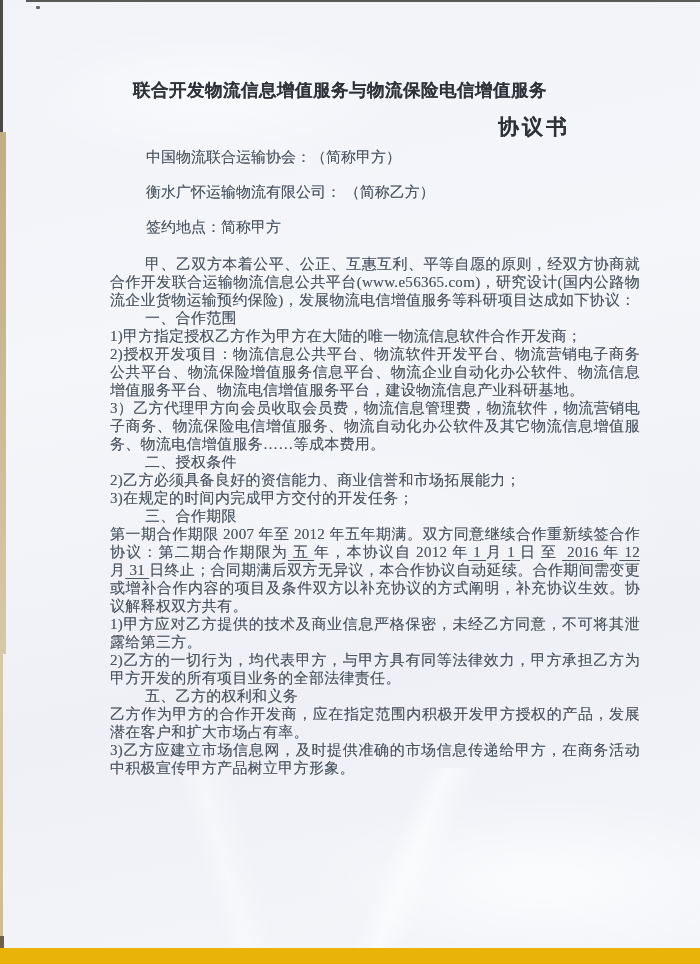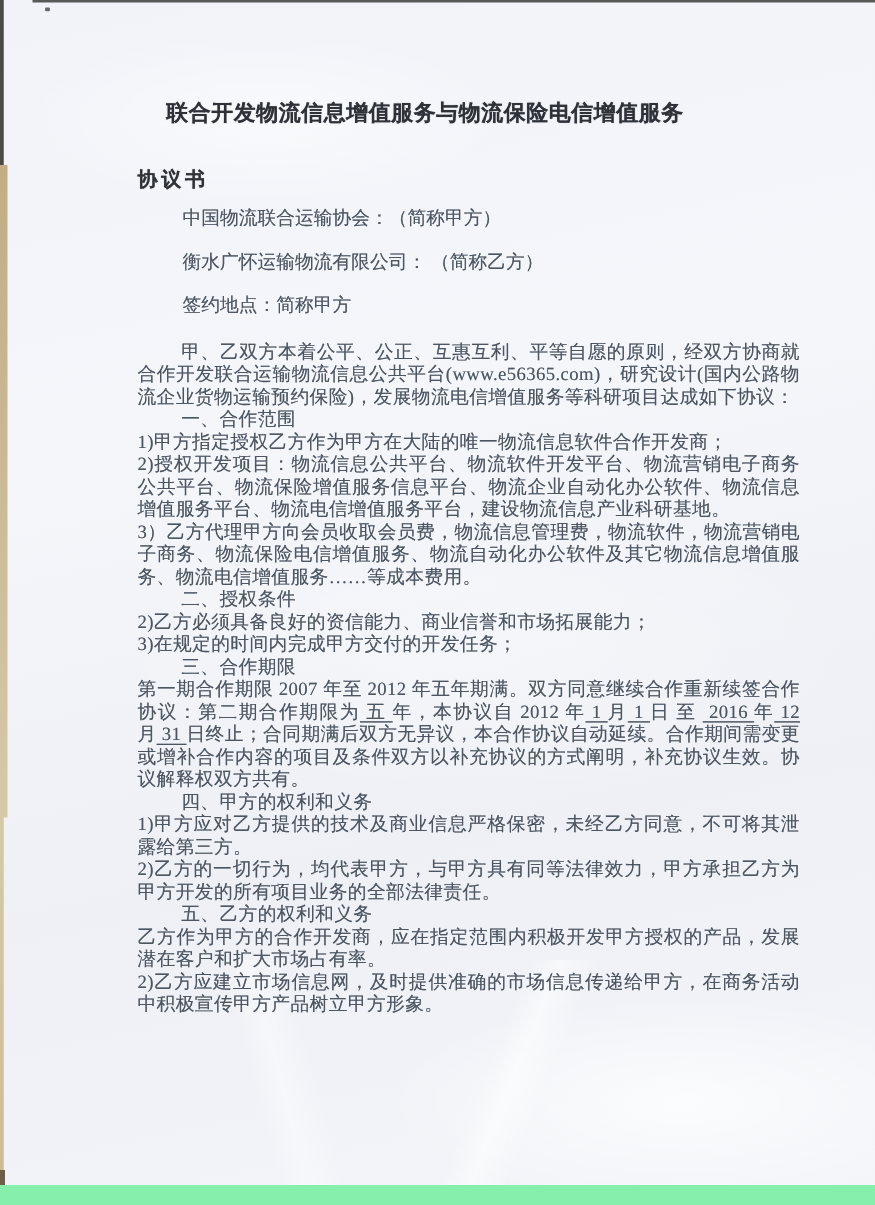--- a/index.html
+++ b/index.html
@@ -10,21 +10,21 @@
     --edge-dark: #4b4a47;
   }
   * { box-sizing: border-box; }
   html, body {
     margin: 0; padding: 0;
     width: 700px; height: 964px;
     background: #ffffff;
     font-family: "Liberation Serif", "DejaVu Serif", serif;
     overflow: hidden;
   }
-  .stage { position: relative; width: 700px; height: 964px; background: #86efac; }
+  .stage { position: relative; width: 700px; height: 964px; background: #eab308; }
 
   
   .paper {
     position: absolute; left: 0; top: 0;
     width: 700px; height: 948px;
     background:
       radial-gradient(ellipse 340px 120px at 78% 93%, rgba(255,255,255,0.75), rgba(255,255,255,0) 70%),
       radial-gradient(ellipse 280px 100px at 30% 10%, rgba(255,255,255,0.55), rgba(255,255,255,0) 70%),
       radial-gradient(ellipse 420px 160px at 55% 55%, rgba(255,255,255,0.30), rgba(255,255,255,0) 75%),
       linear-gradient(168deg, #f1f3f8 0%, #f4f6fa 35%, #eef0f5 68%, #f3f5f9 100%);
@@ -54,23 +54,23 @@
     text-shadow: 0 0 0.5px rgba(76,86,98,0.55);
   }
   .title-line1 {
     margin: 0 70px 0 0;
     font-size: 17.5px; font-weight: bold; line-height: 24px;
     text-align: center; letter-spacing: 0.5px;
     color: var(--title-color);
     text-shadow: 0 0 0.6px rgba(40,42,46,0.7);
   }
   .title-line2 {
-    margin: 31px 70px 9px 0;
-    font-size: 16px; font-weight: bold; line-height: 24px;
-    text-align: left; letter-spacing: 3px;
+    margin: 13px 70px 9px 0;
+    font-size: 21px; font-weight: bold; line-height: 24px;
+    text-align: right; letter-spacing: 3px;
     color: var(--title-color);
     text-shadow: 0 0 0.6px rgba(40,42,46,0.7);
   }
   .meta-line { font-size: 15px; line-height: 18px; margin: 0 0 0 36px; }
   .party-a, .party-b { margin-bottom: 17px; }
   .contract-body { margin-top: 19px; }
   .para {
     margin: 0; font-size: 15px; line-height: 18px;
     letter-spacing: 0.3px;
     text-align: justify; text-justify: inter-ideograph;
@@ -103,21 +103,20 @@
         <p class="para indent"><span>甲、乙双方本着公平、公正、互惠互利、平等自愿的原则，经双方协商就合作开发联合运输物流信息公共平台(www.e56365.com)，研究设计(国内公路物流企业货物运输预约保险)，发展物流电信增值服务等科研项目达成如下协议：</span></p>
         <p class="para heading"><span>一、合作范围</span></p>
         <p class="para flush"><span>1)甲方指定授权乙方作为甲方在大陆的唯一物流信息软件合作开发商；</span></p>
         <p class="para flush"><span>2)授权开发项目：物流信息公共平台、物流软件开发平台、物流营销电子商务公共平台、物流保险增值服务信息平台、物流企业自动化办公软件、物流信息增值服务平台、物流电信增值服务平台，建设物流信息产业科研基地。</span></p>
         <p class="para flush"><span>3）乙方代理甲方向会员收取会员费，物流信息管理费，物流软件，物流营销电子商务、物流保险电信增值服务、物流自动化办公软件及其它物流信息增值服务、物流电信增值服务……等成本费用。</span></p>
         <p class="para heading"><span>二、授权条件</span></p>
         <p class="para flush"><span>2)乙方必须具备良好的资信能力、商业信誉和市场拓展能力；</span></p>
         <p class="para flush"><span>3)在规定的时间内完成甲方交付的开发任务；</span></p>
         <p class="para heading"><span>三、合作期限</span></p>
         <p class="para flush"><span>第一期合作期限 2007 年至 2012 年五年期满。双方同意继续合作重新续签合作协议：第二期合作期限为</span><span class="blank-underline">&nbsp;五&nbsp;</span><span>年，本协议自 2012 年</span><span class="blank-underline">&nbsp;1&nbsp;</span><span>月</span><span class="blank-underline">&nbsp;1&nbsp;</span><span>日 至 </span><span class="blank-underline">&nbsp;2016&nbsp;</span><span>年</span><span class="blank-underline">&nbsp;12</span><span> 月</span><span class="blank-underline">&nbsp;31&nbsp;</span><span>日终止；合同期满后双方无异议，本合作协议自动延续。合作期间需变更或增补合作内容的项目及条件双方以补充协议的方式阐明，补充协议生效。协议解释权双方共有。</span></p>
-        <p class="para heading"><span>四、甲方的权利和义务</span></p>
         <p class="para flush"><span>1)甲方应对乙方提供的技术及商业信息严格保密，未经乙方同意，不可将其泄露给第三方。</span></p>
         <p class="para flush"><span>2)乙方的一切行为，均代表甲方，与甲方具有同等法律效力，甲方承担乙方为甲方开发的所有项目业务的全部法律责任。</span></p>
         <p class="para heading"><span>五、乙方的权利和义务</span></p>
         <p class="para flush"><span>乙方作为甲方的合作开发商，应在指定范围内积极开发甲方授权的产品，发展潜在客户和扩大市场占有率。</span></p>
-        <p class="para flush"><span>2)乙方应建立市场信息网，及时提供准确的市场信息传递给甲方，在商务活动中积极宣传甲方产品树立甲方形象。</span></p>
+        <p class="para flush"><span>3)乙方应建立市场信息网，及时提供准确的市场信息传递给甲方，在商务活动中积极宣传甲方产品树立甲方形象。</span></p>
       </div>
   </div>
 </div>
 
 </body></html>

